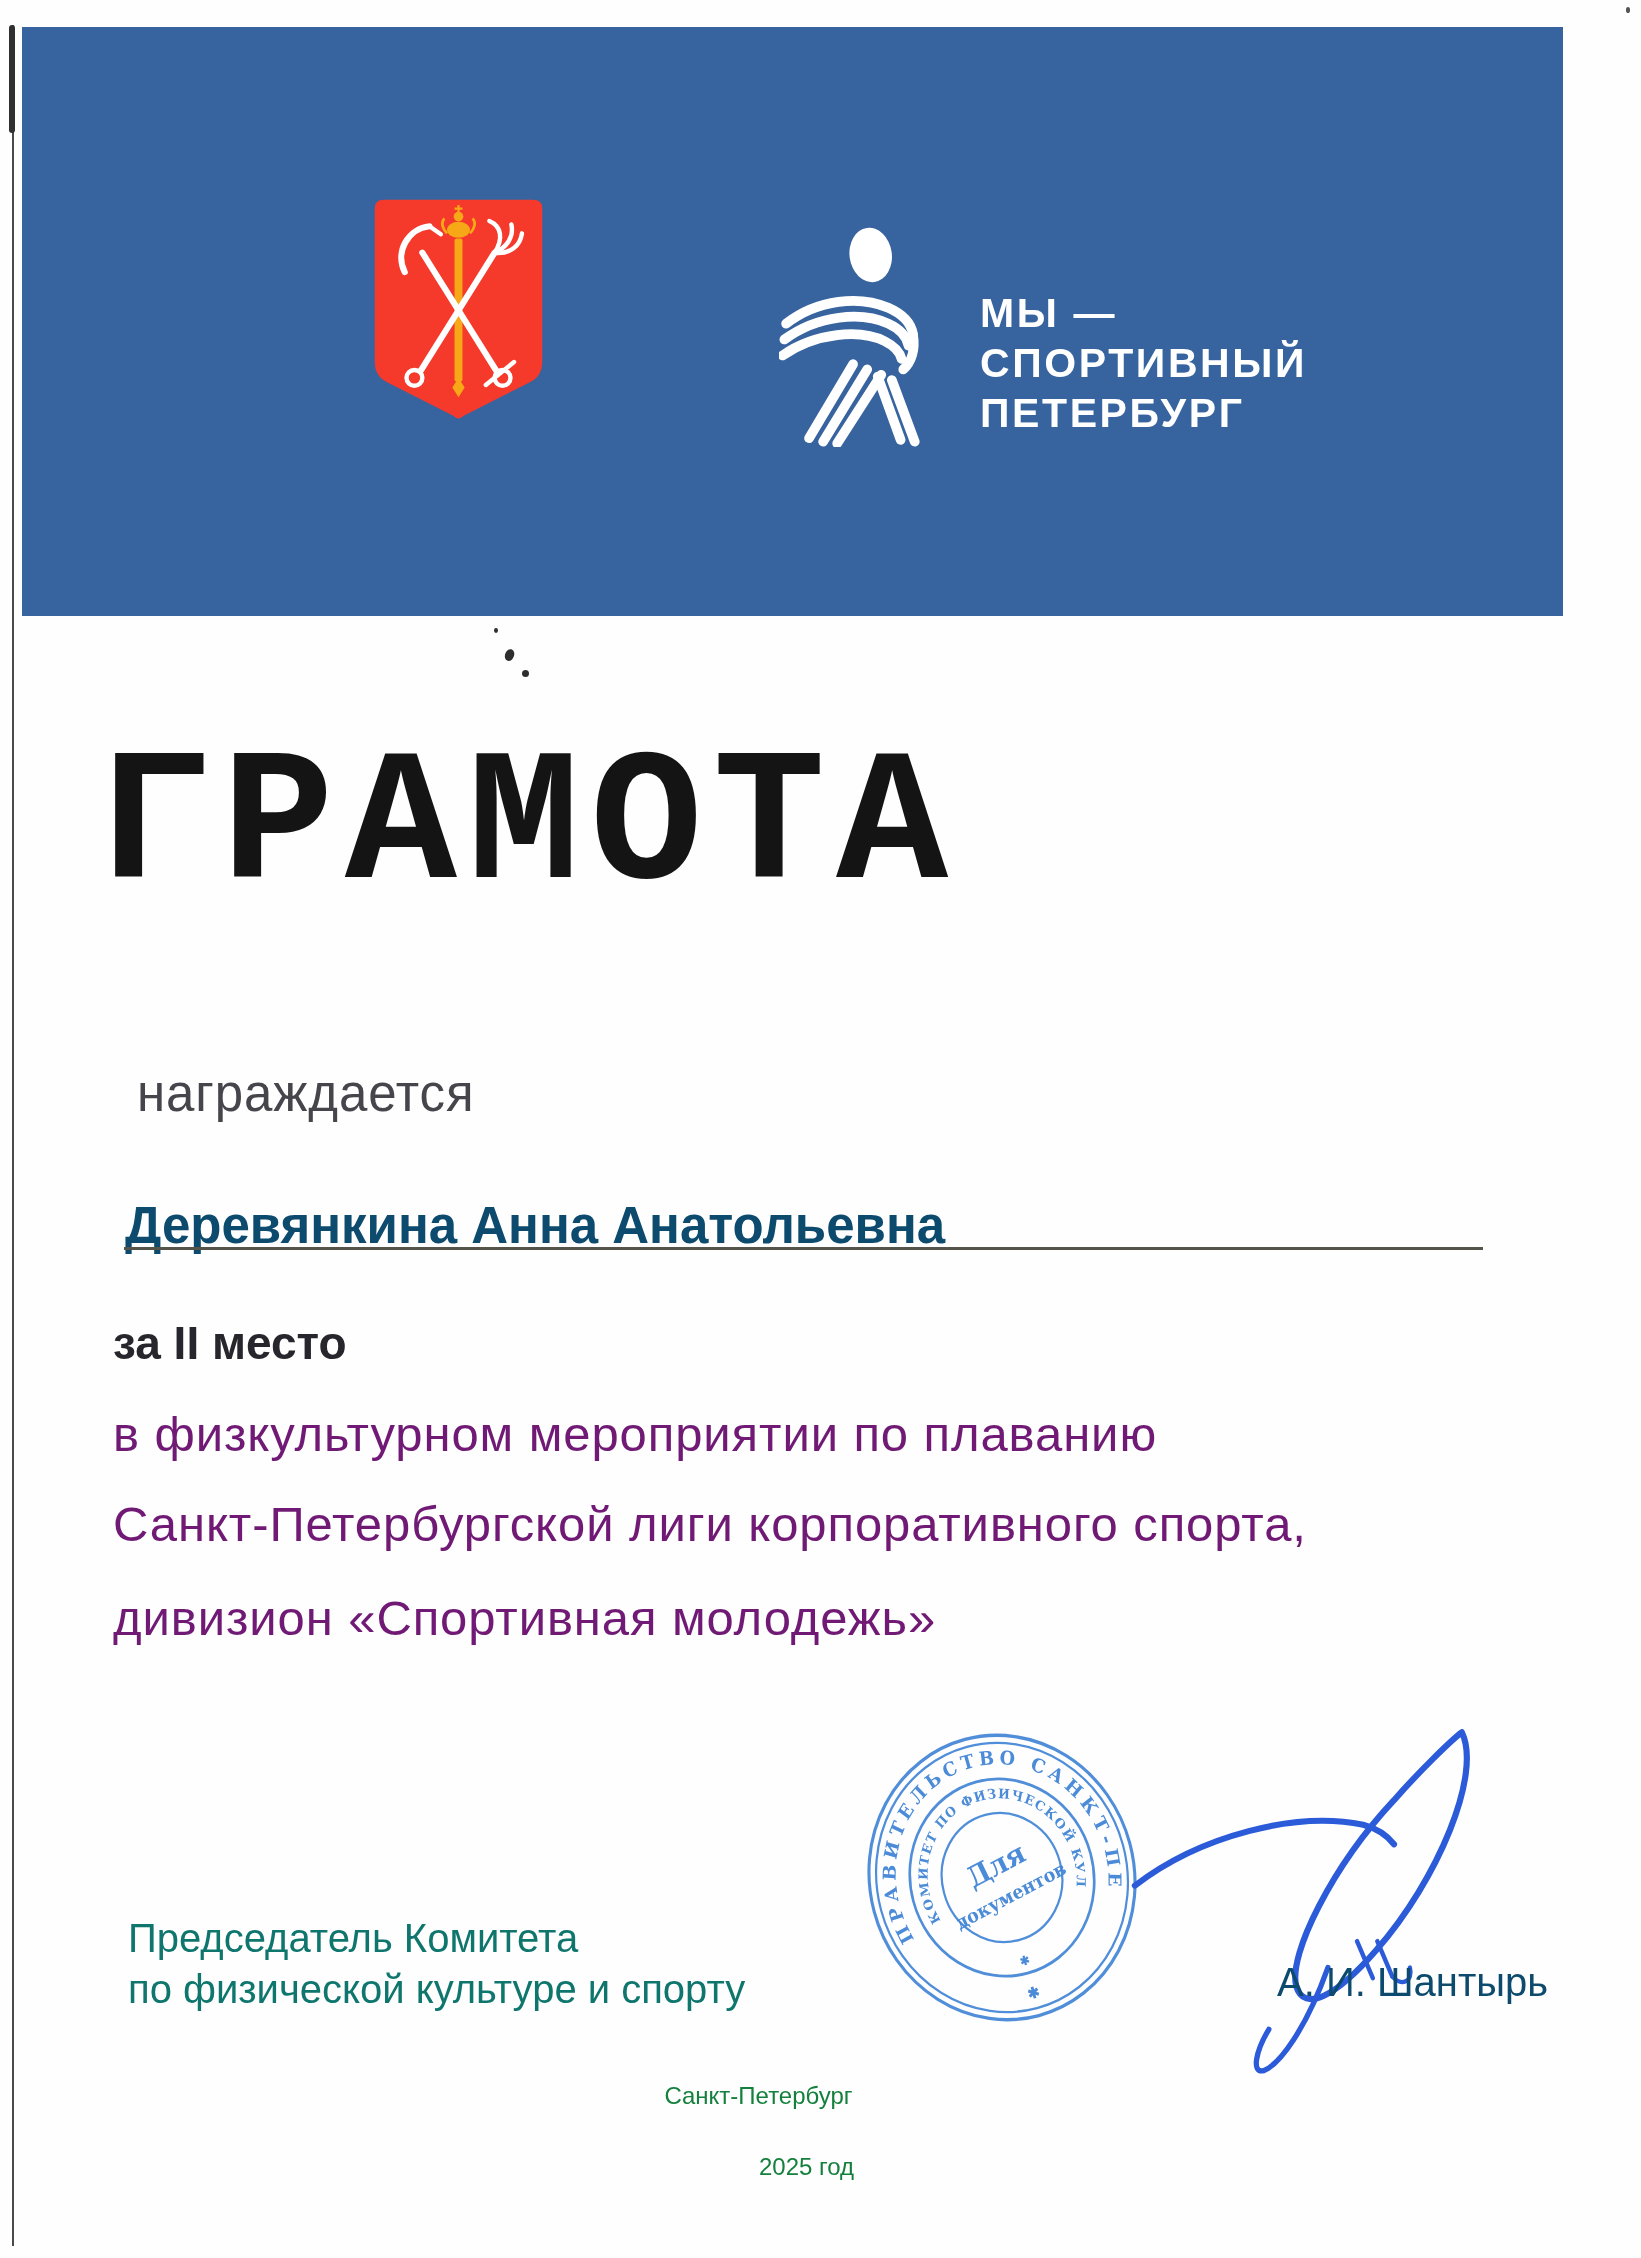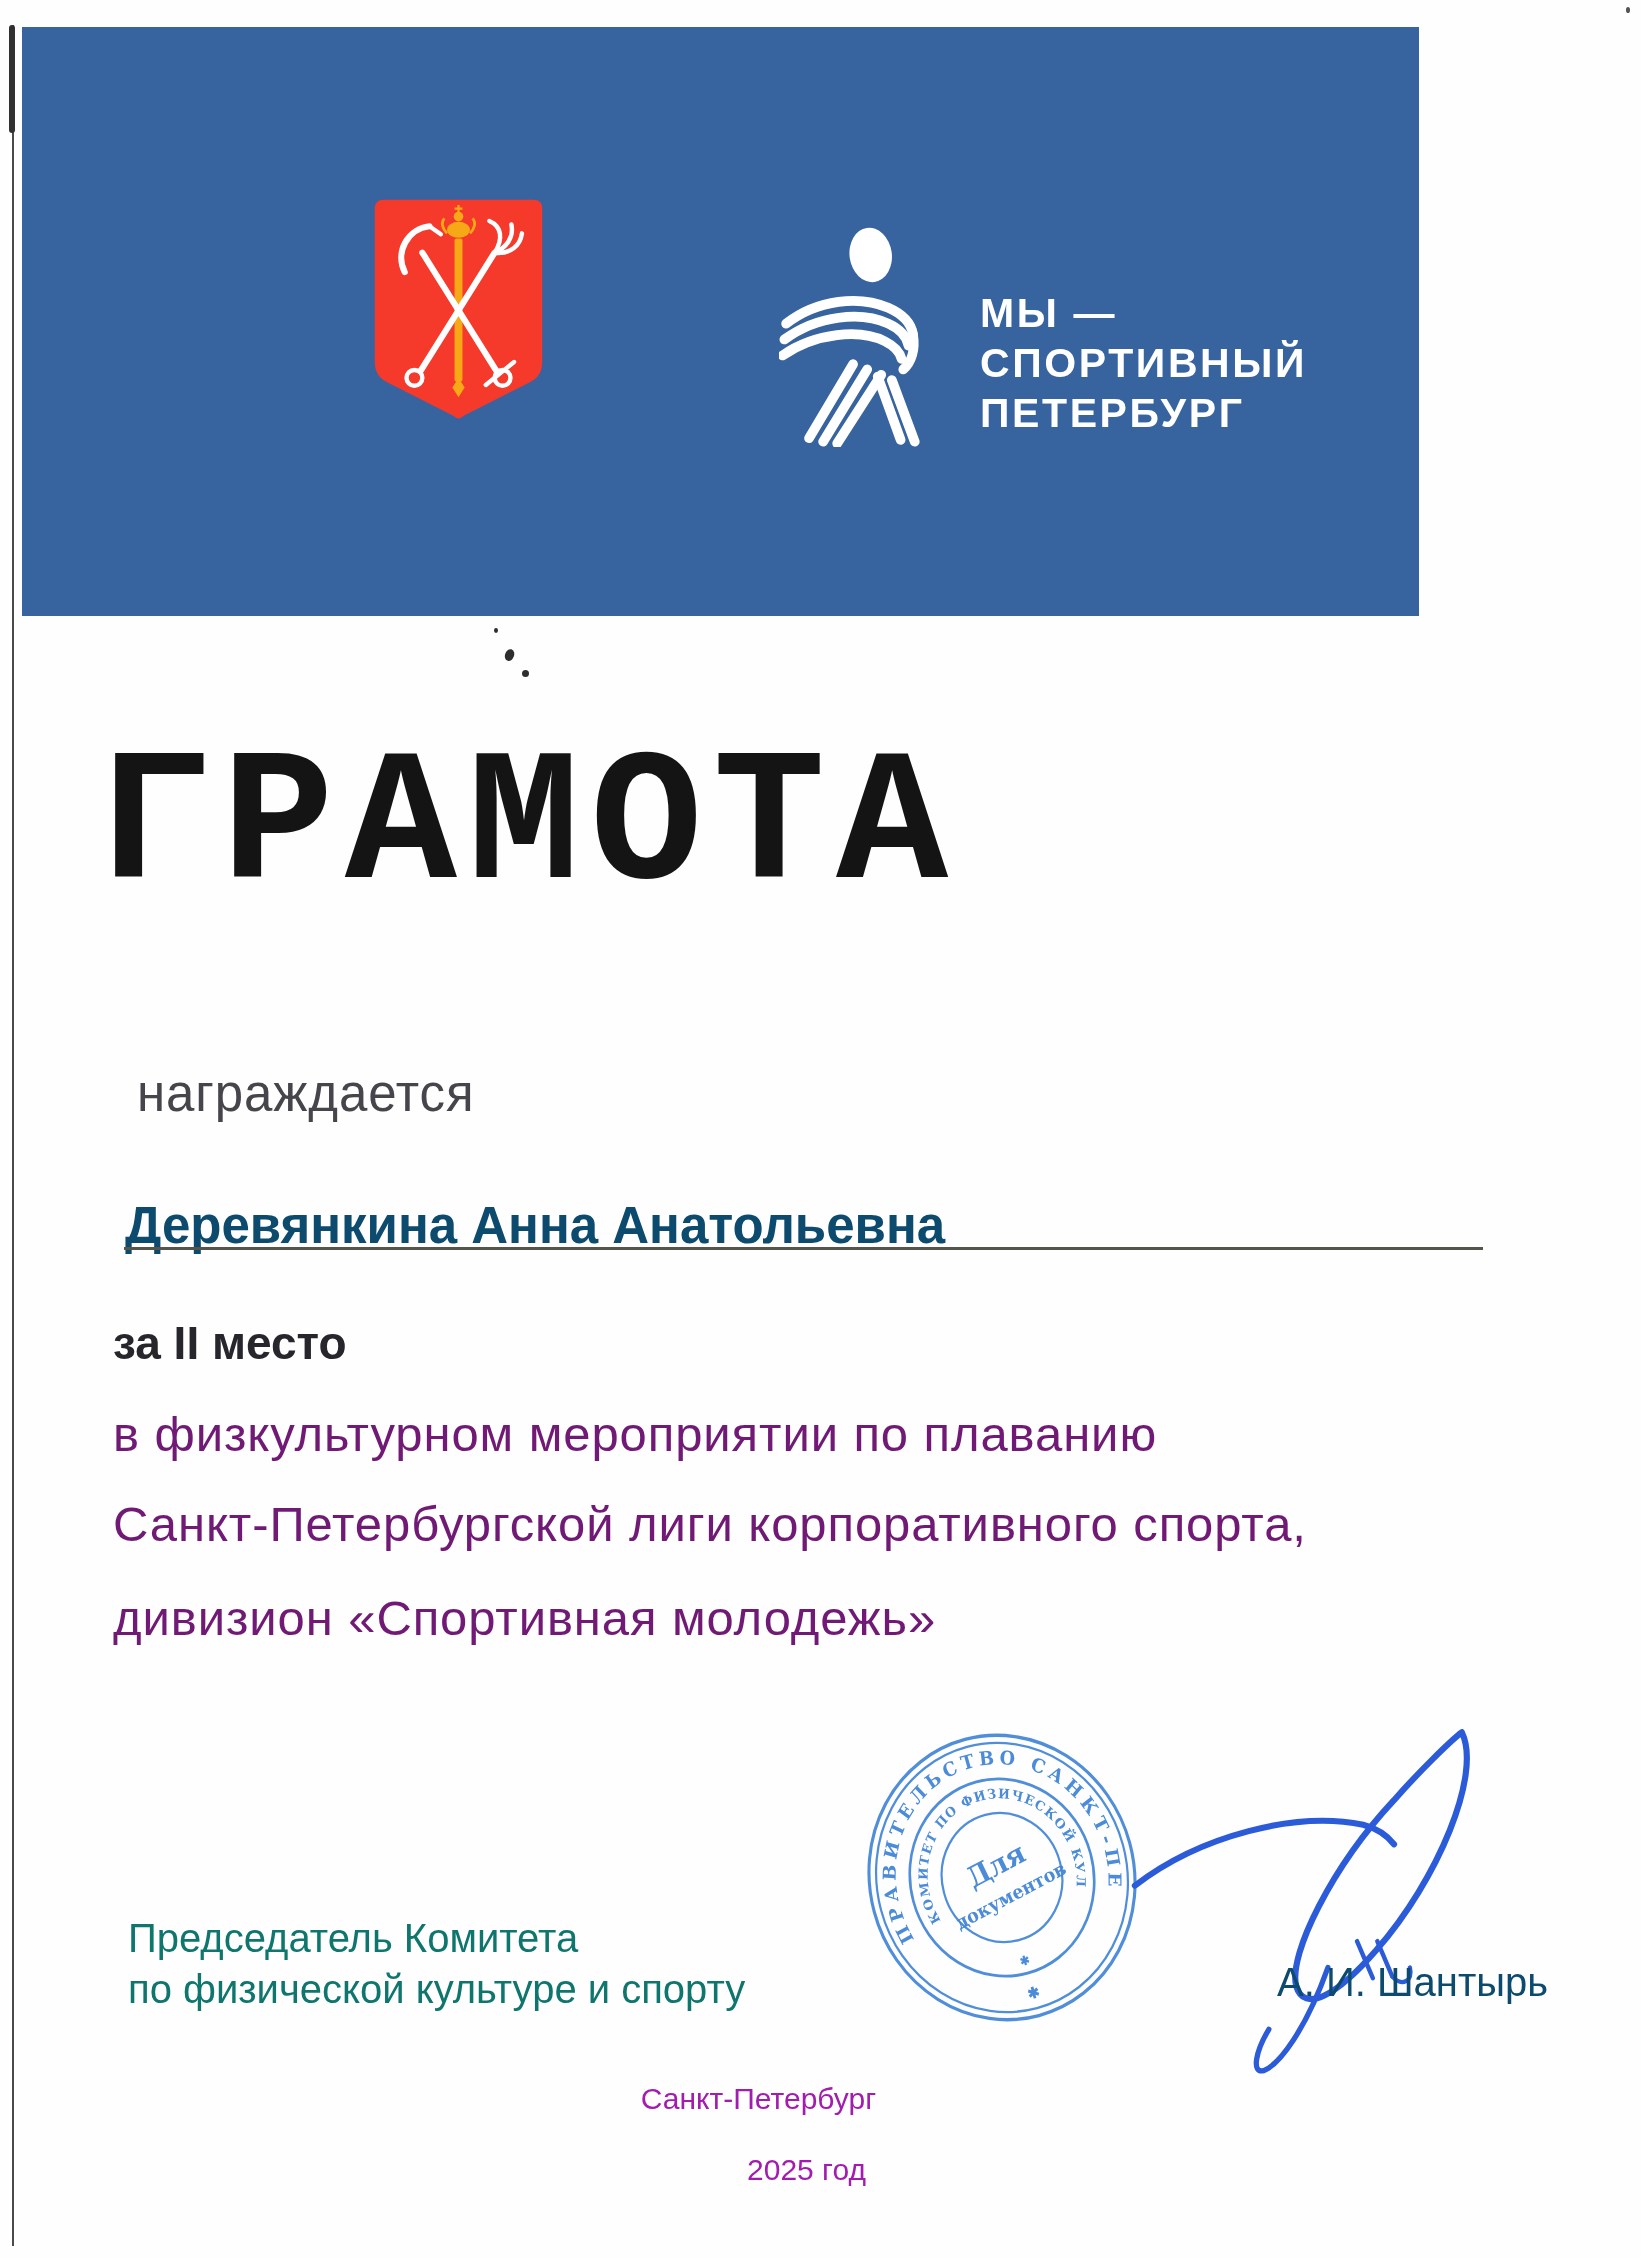--- a/index.html
+++ b/index.html
@@ -5,21 +5,21 @@
   html,body{margin:0;padding:0;background:#e8e8e8;}
   .page{
     position:relative;width:1642px;height:2258px;background:#fefefe;
     overflow:hidden;font-family:"Liberation Sans",sans-serif;
   }
   
   .scan-edge{position:absolute;left:11.5px;top:25px;width:2.6px;height:2221px;background:#4a4a4a;}
   .scan-edge-top{position:absolute;left:8.8px;top:25px;width:6.2px;height:108px;background:#303030;border-radius:3.5px;}
   .speck{position:absolute;background:#2e2e2e;border-radius:50%;}
   
-  .banner{position:absolute;left:22px;top:26.5px;width:1397px;height:589px;background:#37649f;}
+  .banner{position:absolute;left:22px;top:26.5px;width:1541px;height:589px;background:#37649f;}
   .arms-svg{position:absolute;left:351px;top:171px;}
   .figure-svg{position:absolute;left:757px;top:198px;}
   .logo-text{position:absolute;left:958px;top:261px;color:#ffffff;
     font-size:41px;line-height:50px;font-weight:800;letter-spacing:2.6px;}
   .logo-text span{display:block;}
   
   .title{position:absolute;left:99px;top:734px;margin:0;color:#141414;
     font-size:187px;line-height:187px;font-weight:900;letter-spacing:10.6px;font-family:Liberation Mono, monospace;}
   .awarded{position:absolute;left:137px;top:1064px;color:#45454b;font-size:51px;letter-spacing:0.9px;}
   .recipient{position:absolute;left:125px;top:1196px;color:#0c4a6e;font-size:51px;font-weight:800;}
@@ -28,21 +28,21 @@
   .desc{position:absolute;left:113px;color:#701a75;font-size:49px;letter-spacing:0.9px;}
   .desc1{top:1406px;} .desc2{top:1496px;} .desc3{top:1590px;}
   
   .position{position:absolute;left:128px;top:1913px;color:#0f766e;font-size:40px;line-height:51px;}
   .position span{display:block;}
   .signer{position:absolute;left:1277px;top:1960px;color:#0c4a6e;font-size:40px;}
   .stamp-svg{position:absolute;left:845px;top:1715px;}
   .sign-svg{position:absolute;left:1112px;top:1712px;}
   
   .footer-city,.footer-year{position:absolute;left:0;width:1517px;text-align:center;
-    color:#a21caf;font-size:30px;}
+    color:#15803d;font-size:24px;}
   .footer-city{top:2082px;} .footer-year{top:2153px;padding-left:48px;}
 </style>
 </head>
 <body>
 
 <div class="page">
 
   <div class="banner">
 
     <svg class="arms-svg" width="171" height="224" viewBox="0 0 194 254">

